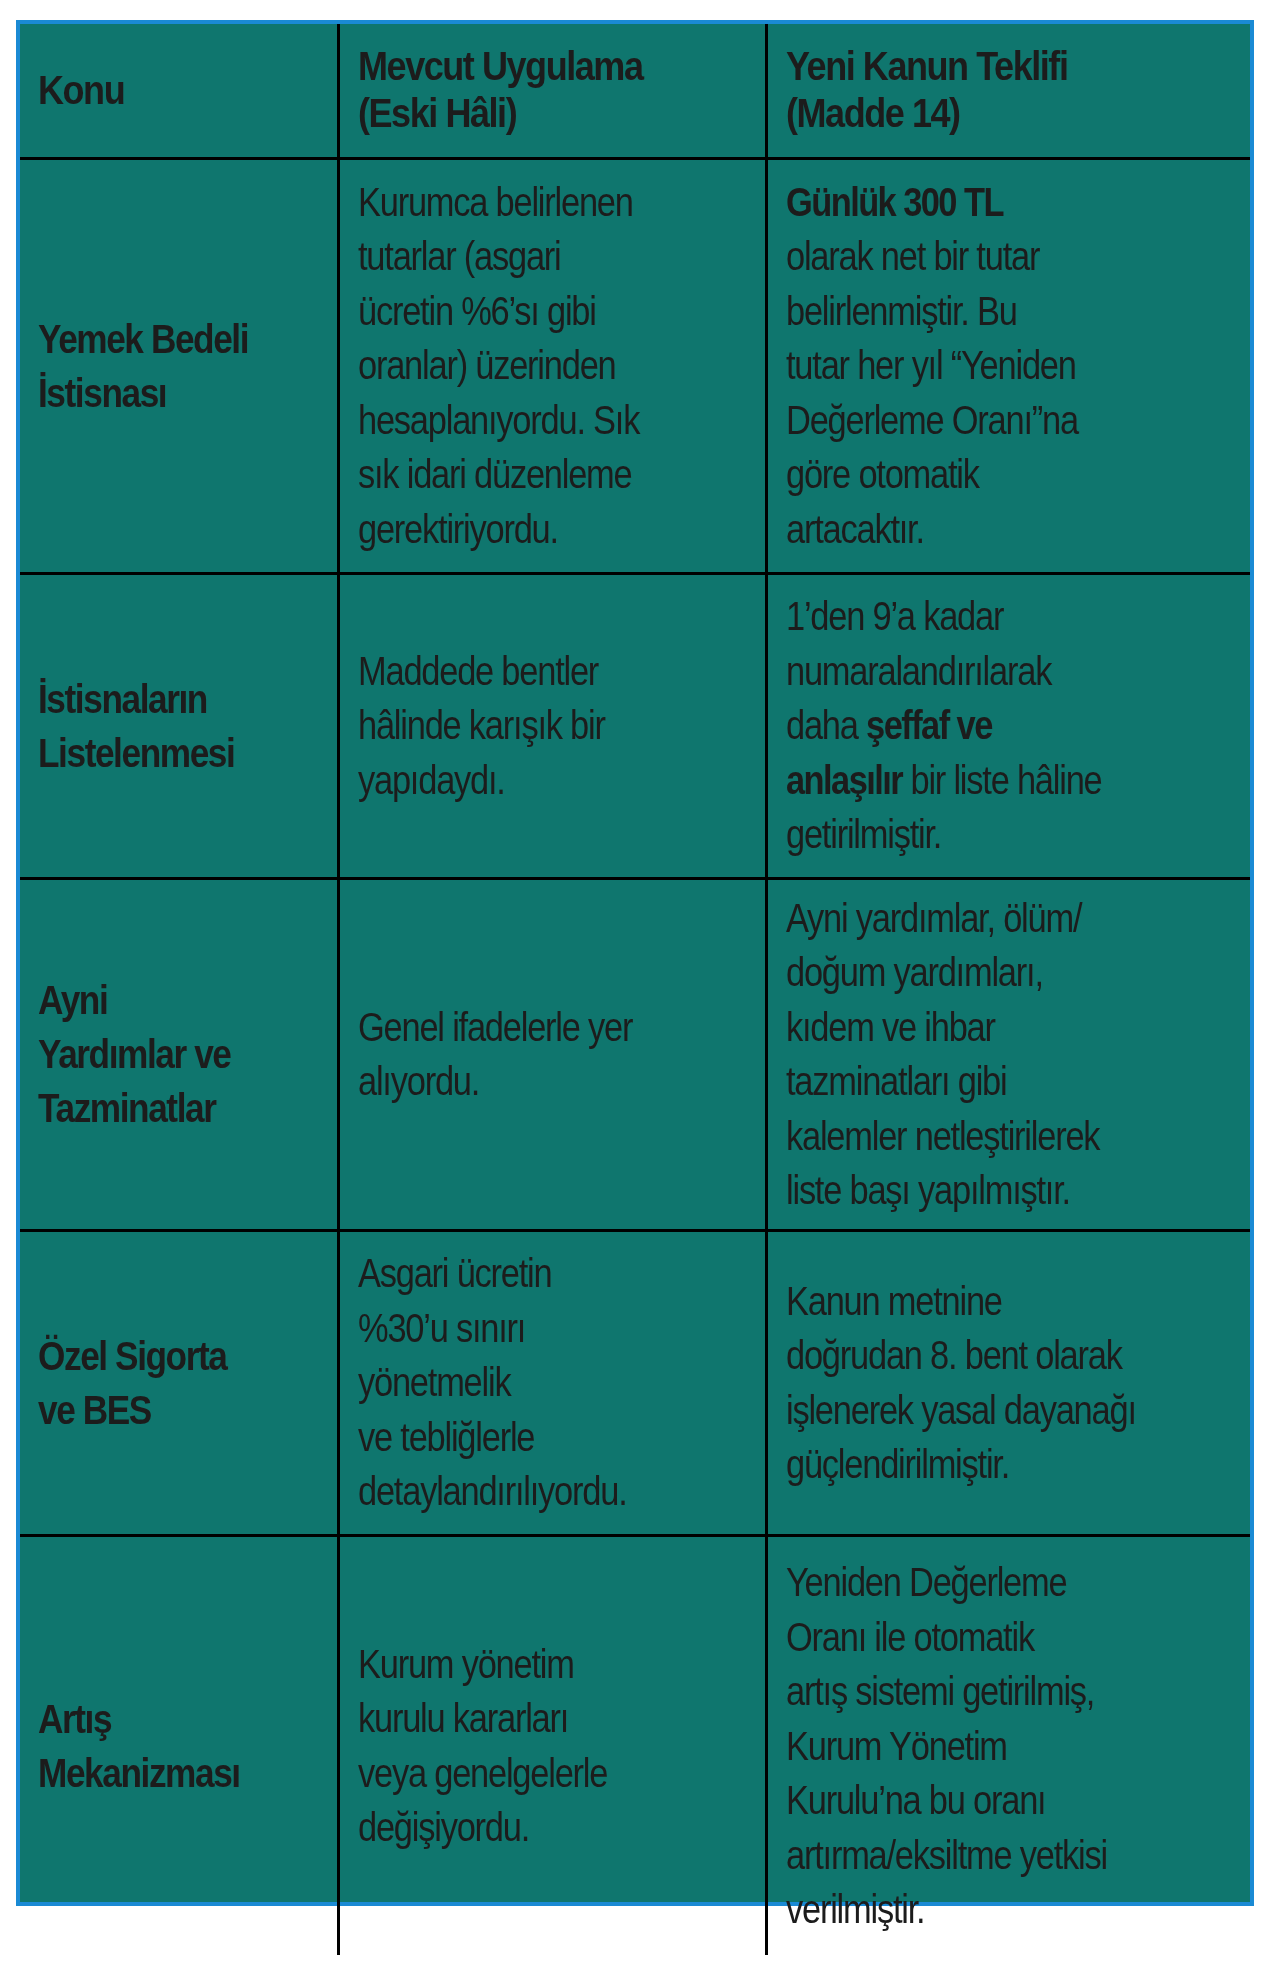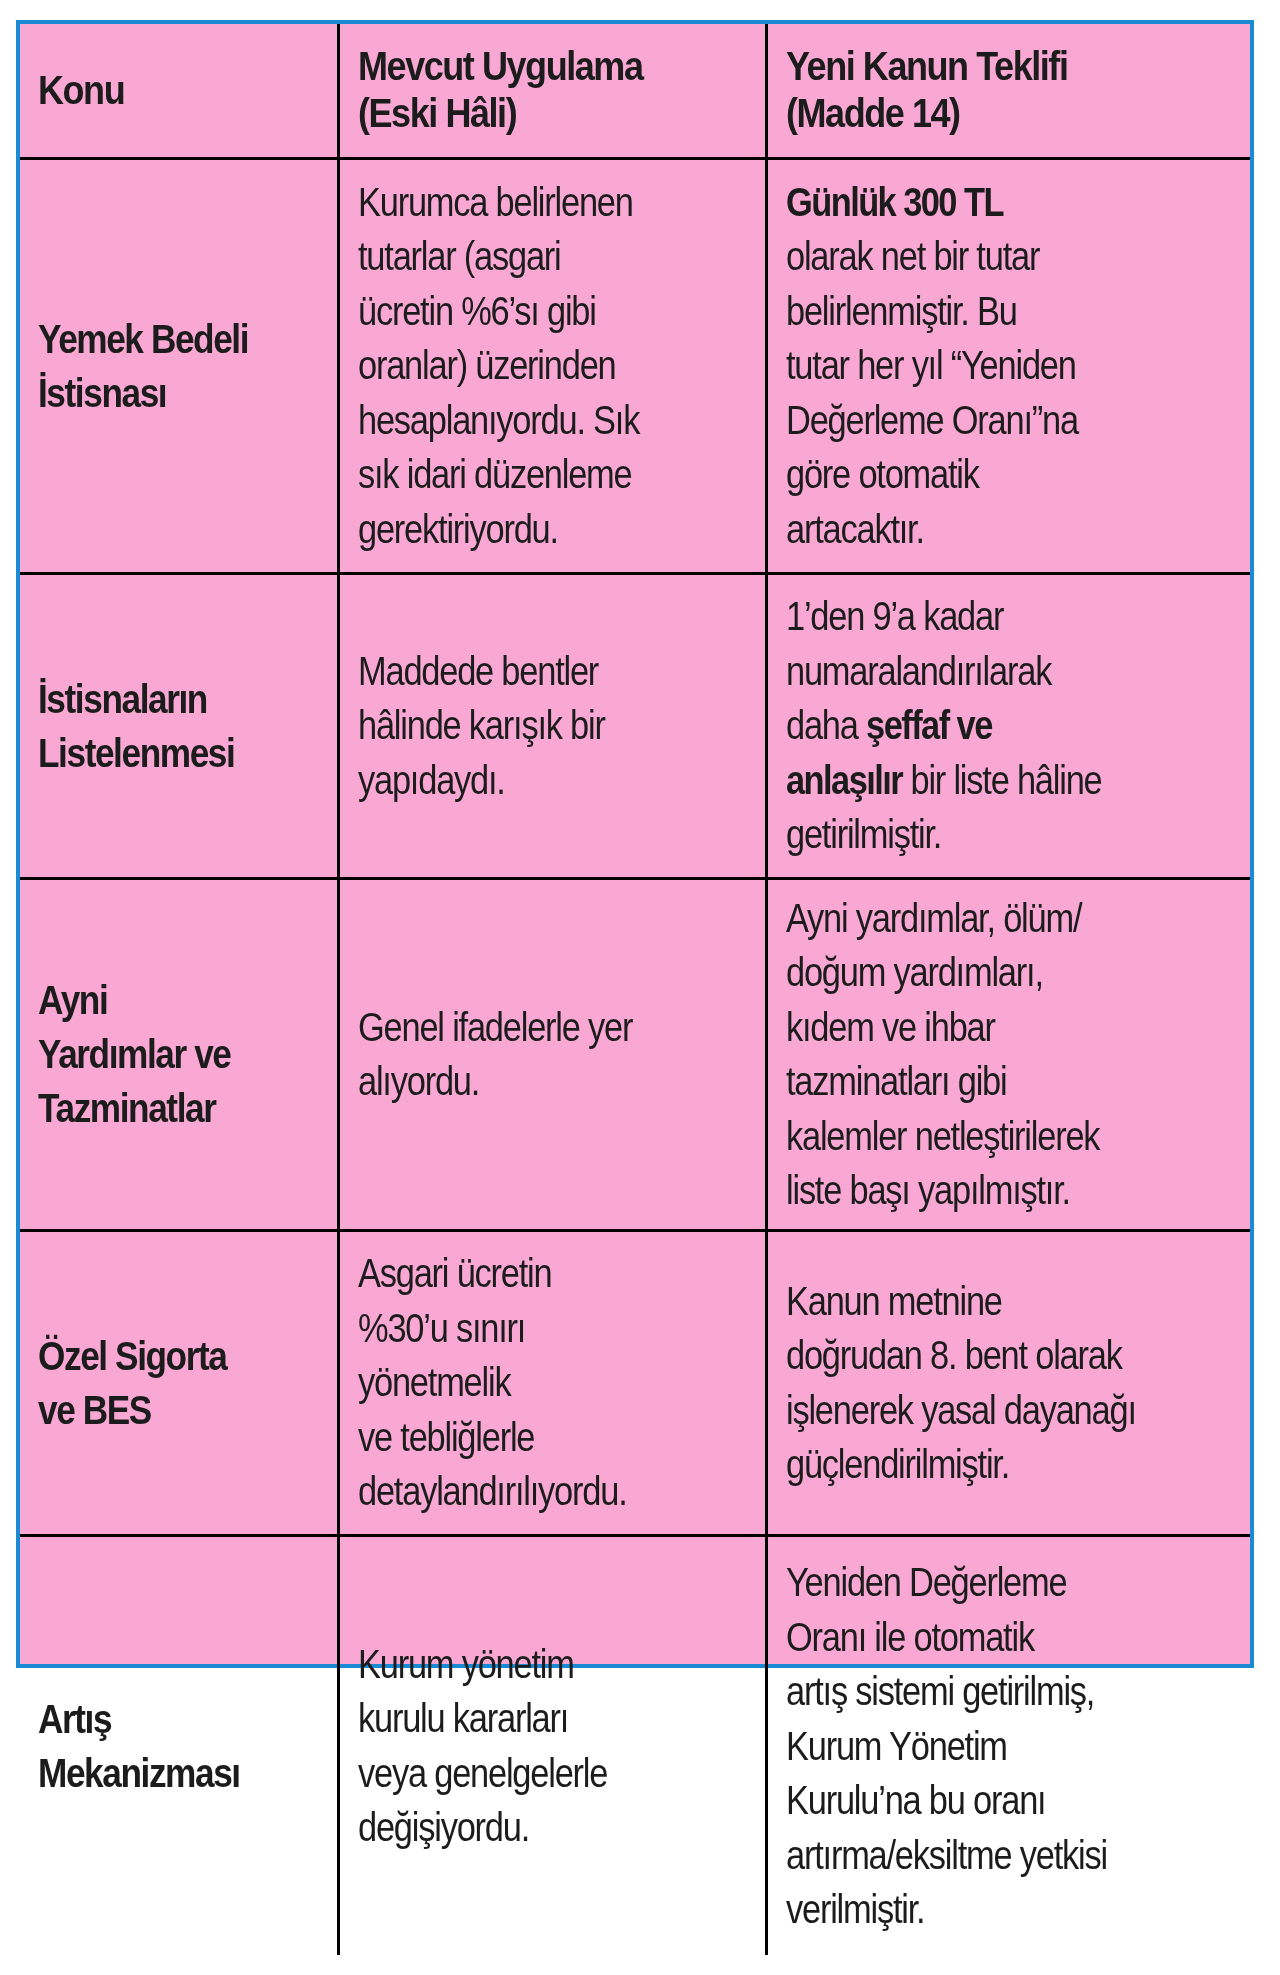--- a/index.html
+++ b/index.html
@@ -13,22 +13,22 @@
       position: relative;
       overflow: hidden;
       font-family: "Liberation Sans", "DejaVu Sans", sans-serif;
       color: #1c1c1c;
     }
     .table-wrap {
       position: absolute;
       left: 16px;
       top: 20px;
       width: 1238px;
-      height: 1648px;
-      background: #f9a8d4;
+      height: 1886px;
+      background: #0f766e;
       border: 4px solid #1a8ad4;
       box-sizing: border-box;
     }
     table {
       border-collapse: collapse;
       width: 100%;
       height: 100%;
       table-layout: fixed;
     }
     td, th {

